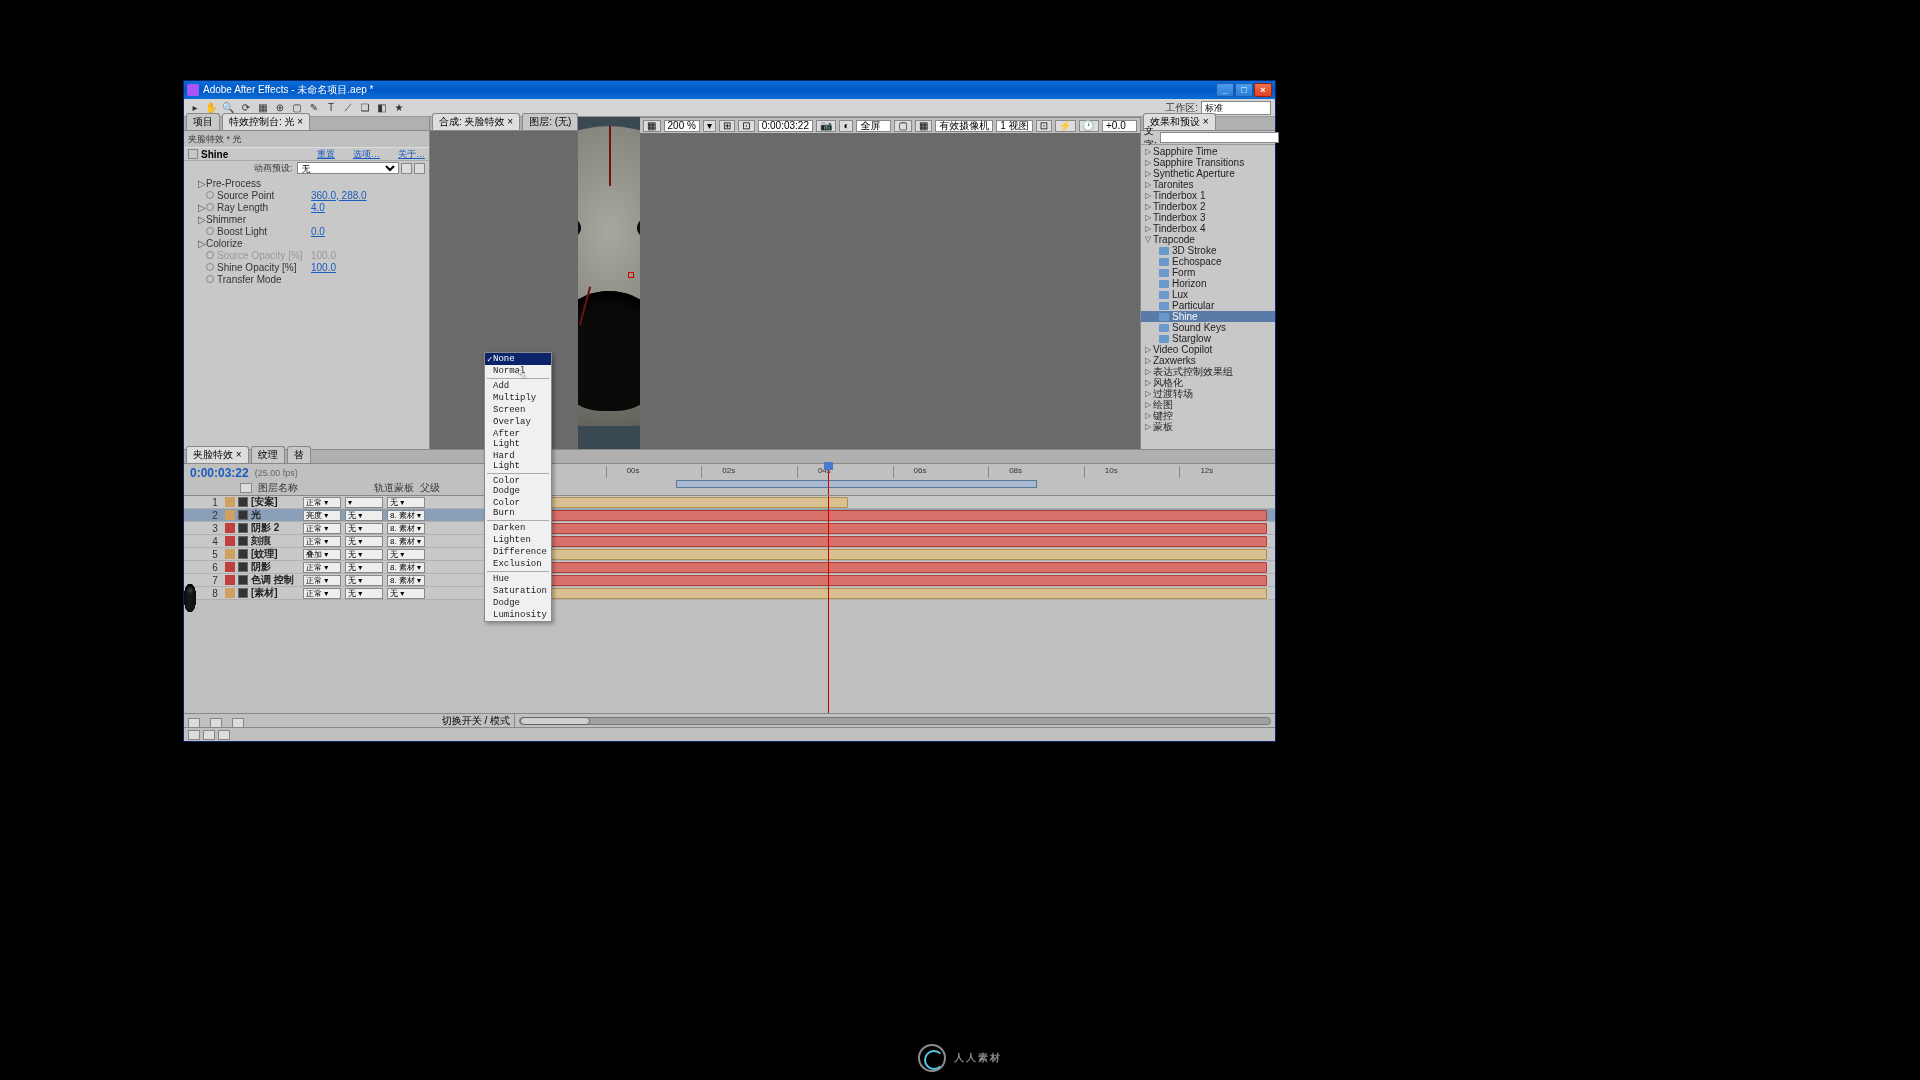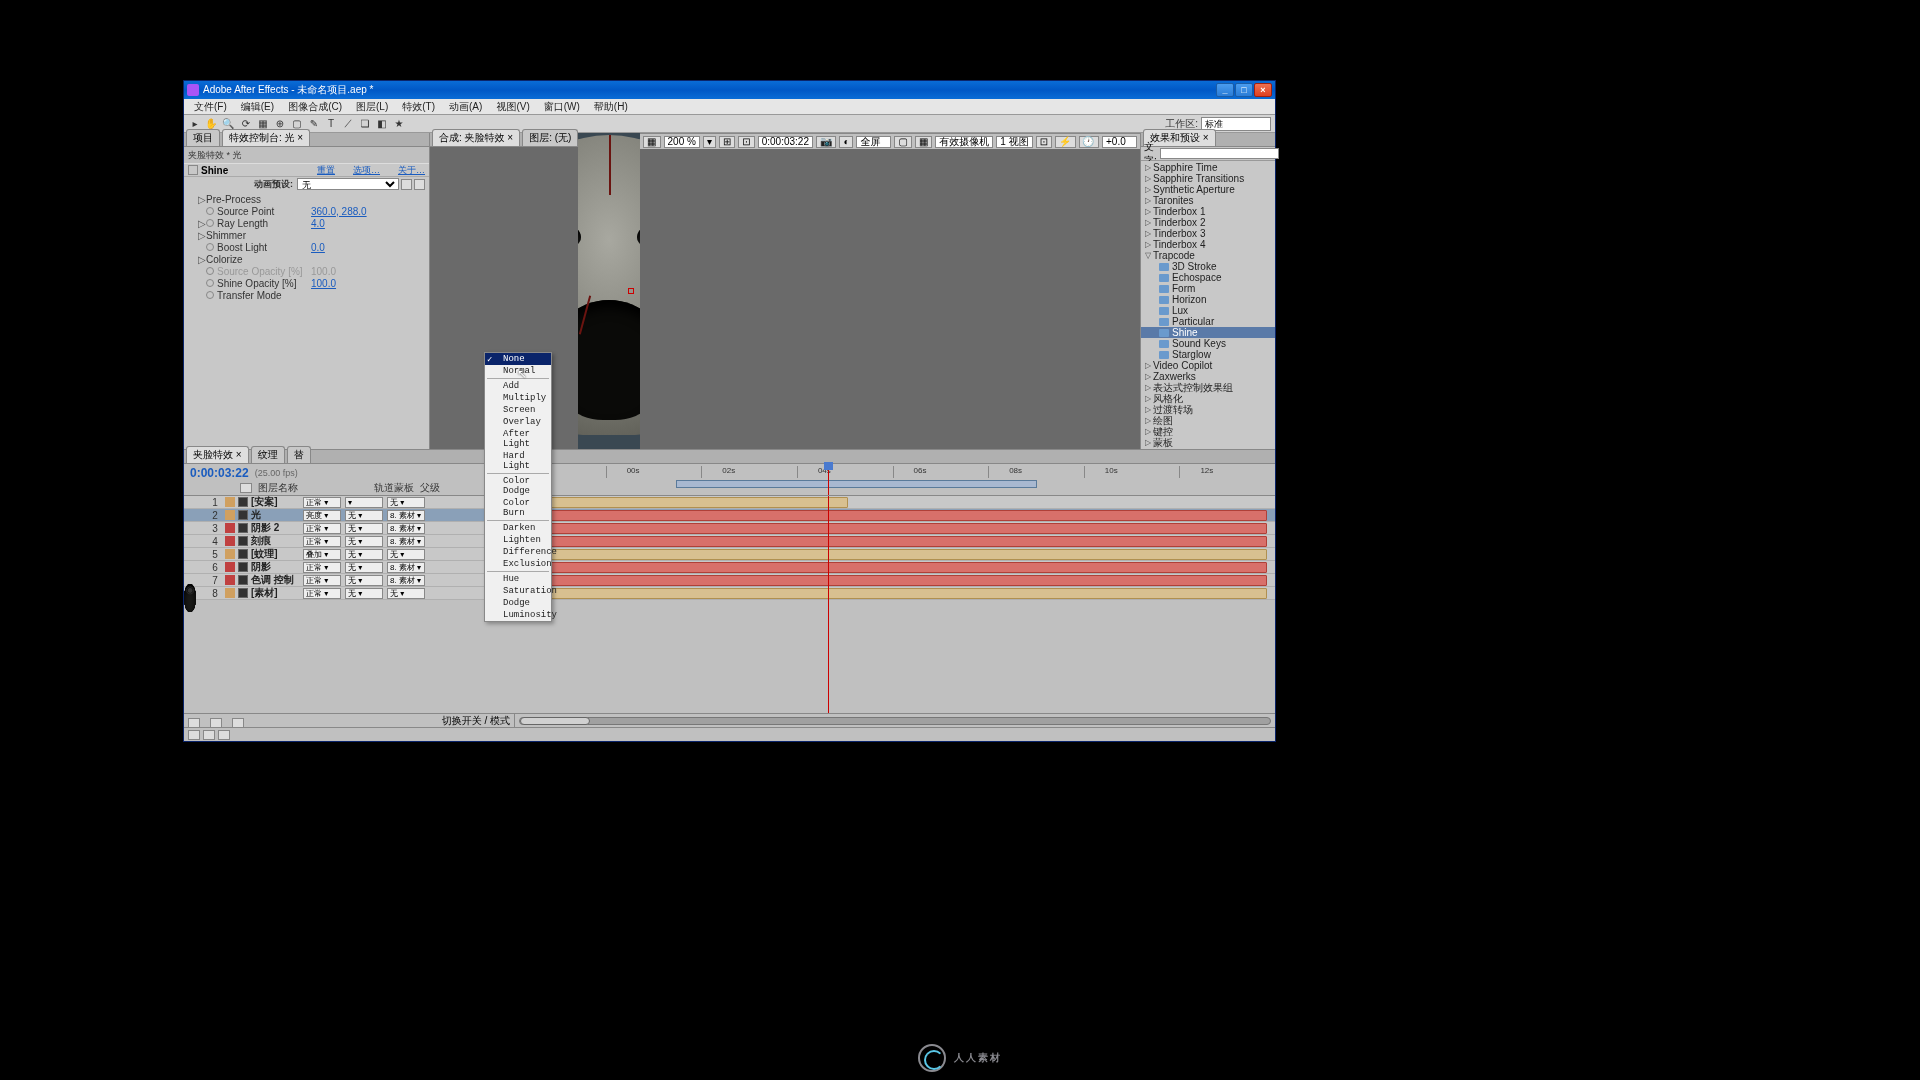--- a/index.html
+++ b/index.html
@@ -22,21 +22,21 @@
 .left { width:246px; background:#c8c8c8; border-right:1px solid #888; display:flex; flex-direction:column; }
 .tabs { height:14px; background:#b0b0b0; display:flex; align-items:flex-end; font-size:9px; border-bottom:1px solid #888; }
 .tab { background:#c8c8c8; padding:1px 6px; border:1px solid #888; border-bottom:none; margin-left:2px; border-radius:3px 3px 0 0; }
 .tab.active { background:#dedede; }
 .panelheader { height:14px; background:#c0c0c0; padding:8px 4px; font-size:9px; color:#333; display:flex; align-items:center; }
 .effectrow { display:flex; align-items:center; height:14px; padding:0 4px; background:#c8c8c8; border-top:1px solid #ddd; border-bottom:1px solid #aaa; }
 .effectrow .fx { width:10px; height:10px; border:1px solid #888; margin-right:3px; }
 .effectrow .links { margin-left:auto; display:flex; gap:18px; }
 .effectrow .links span { color:#1a5cbf; text-decoration:underline; font-size:9px; }
 .presetrow { display:flex; align-items:center; height:14px; padding-left:70px; padding-right:4px; background:#c8c8c8; }
-.presetrow .lbl { color:#333; font-size:9px; margin-right:4px;font-weight:bold; }
+.presetrow .lbl { color:#333; font-size:9px; margin-right:4px; }
 .presetrow select { flex:1; height:12px; font-size:9px; background:#fff; border:1px solid #888; }
 .presetrow .pbtn { width:11px; height:11px; border:1px solid #888; background:#ddd; margin-left:2px; }
 .props { flex:1; background:#c8c8c8; padding:2px 0; }
 .prop { display:flex; align-items:center; height:12px; padding:0 4px 0 14px; font-size:9px; }
 .prop .tri { width:8px; color:#555; }
 .prop .stop { width:8px; height:8px; border:1px solid #888; border-radius:4px; margin-right:3px; }
 .prop .lbl { color:#333; flex:0 0 94px; }
 .prop .val { color:#1a5cbf; text-decoration:underline; }
 .prop.disabled .lbl,.prop.disabled .val { color:#999; text-decoration:none; }
 .statusbar { height:14px; background:#c0c0c0; border-top:1px solid #888; display:flex; align-items:center; padding:0 4px; gap:3px; }
@@ -69,21 +69,21 @@
 .search { height:14px; background:#c8c8c8; display:flex; align-items:center; padding:0 3px; font-size:9px; border-bottom:1px solid #999; }
 .search input { flex:1; height:11px; border:1px solid #888; font-size:9px; margin-left:3px; background:#fff; }
 .tree { flex:1; overflow:auto; background:#c8c8c8; padding:1px 0; }
 .tnode { display:flex; align-items:center; height:11px; font-size:9px; color:#222; padding-left:4px; }
 .tnode .tri { width:8px; color:#555; font-size:8px; }
 .tnode.sub { padding-left:18px; }
 .tnode.sub .icn { width:10px; height:8px; background:#6a9acd; margin-right:3px; border-radius:1px; }
 .tnode.sel { background:#5a7aa8; color:#fff; }
 
 .dropdown { position:absolute; left:300px; top:271px; width:68px; background:#f0f0f0; border:1px solid #888; box-shadow:2px 2px 4px rgba(0,0,0,.3); z-index:20; }
-.dropdown .item { padding:1px 6px 1px 18px; font-size:9px; color:#222; font-family:"Courier New",monospace; position:relative; }
+.dropdown .item { padding:1px 6px 1px 8px; font-size:9px; color:#222; font-family:"Courier New",monospace; position:relative; }
 .dropdown .item.sel { background:#0a246a; color:#fff; }
 .dropdown .item.sel::before { content:"✓"; position:absolute; left:2px; }
 .dropdown .sep { height:1px; background:#aaa; margin:1px 2px; }
 .cursor { position:absolute; left:333px; top:286px; z-index:25; font-size:12px; color:#fff; text-shadow:0 0 2px #000; pointer-events:none; }
 
 .timeline { height:278px; background:#c0c0c0; border-top:1px solid #888; display:flex; flex-direction:column; }
 .tltabs { height:14px; background:#b0b0b0; display:flex; align-items:flex-end; font-size:9px; border-bottom:1px solid #888; }
 .tlhead { height:32px; display:flex; background:#c0c0c0; border-bottom:1px solid #888; }
 .tlleft { width:326px; border-right:1px solid #888; display:flex; flex-direction:column; }
 .tltime { height:18px; display:flex; align-items:center; padding:0 6px; }
@@ -131,31 +131,20 @@
   <div class="titlebar">
     <div class="icon"></div>
     <span>Adobe After Effects - 未命名项目.aep *</span>
     <div class="winbtns">
       <div class="winbtn">_</div>
       <div class="winbtn">□</div>
       <div class="winbtn close">×</div>
     </div>
   </div>
 
-  <div class="menubar">
-    <span>文件(F)</span>
-    <span>编辑(E)</span>
-    <span>图像合成(C)</span>
-    <span>图层(L)</span>
-    <span>特效(T)</span>
-    <span>动画(A)</span>
-    <span>视图(V)</span>
-    <span>窗口(W)</span>
-    <span>帮助(H)</span>
-  </div>
 
   <div class="toolbar">
     <div class="tbtn">▸</div>
     <div class="tbtn">✋</div>
     <div class="tbtn">🔍</div>
     <div class="tbtn">⟳</div>
     <div class="tbtn">▦</div>
     <div class="tbtn">⊕</div>
     <div class="tbtn">▢</div>
     <div class="tbtn">✎</div>

